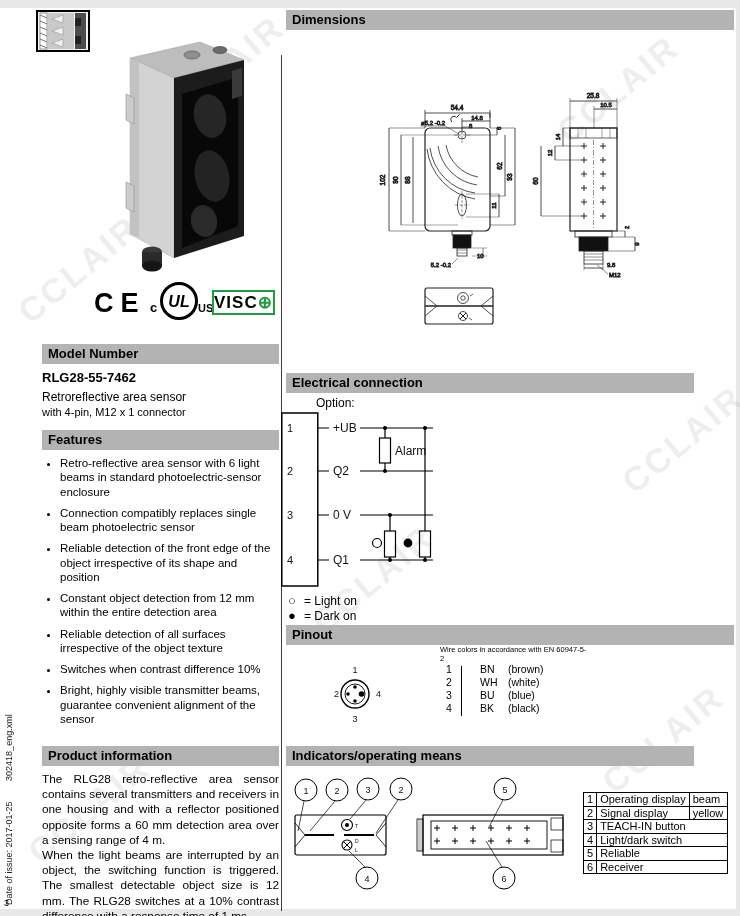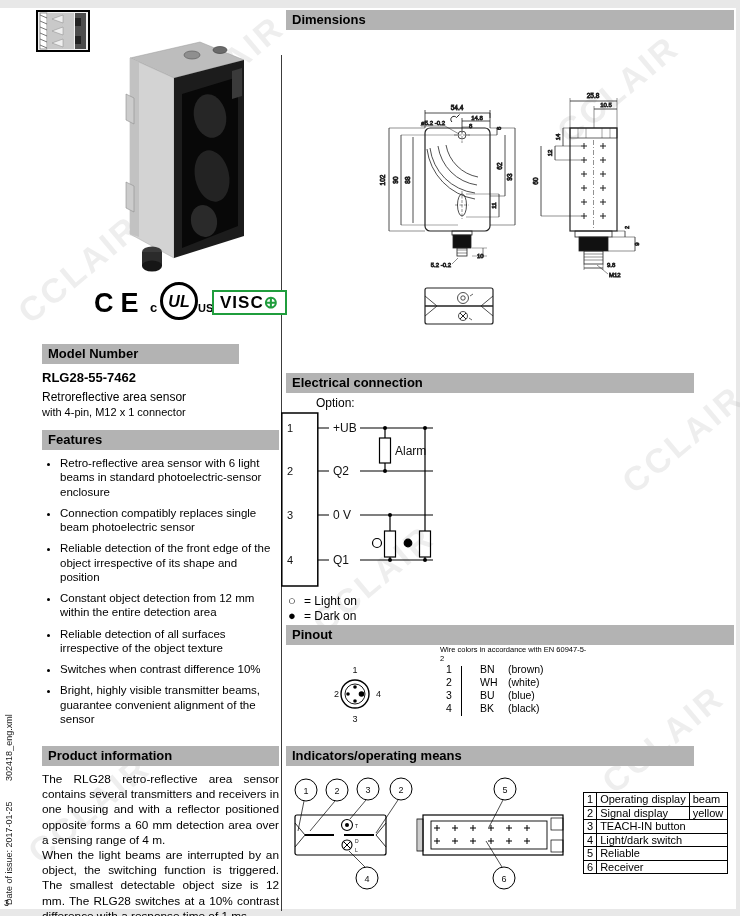--- a/index.html
+++ b/index.html
@@ -24,21 +24,21 @@
   .vert-meta span { margin-right:18px; }
   .pagenum { position:absolute; left:4px; top:898px; font-size:9px; }
   svg text { font-family:"Liberation Sans", sans-serif; fill:#111; }
   .ul-wrap { position:absolute; left:150px; top:282px; width:62px; height:44px; }
   .ul-circle { position:absolute; left:10px; top:0; width:38px; height:38px; border:3px solid #000;
                border-radius:50%; text-align:center; font-weight:bold; font-size:16px; line-height:33px;
                font-style:italic; }
   .ul-c  { position:absolute; left:0px;  top:18px; font-weight:bold; font-size:13px; }
   .ul-us { position:absolute; left:48px; top:20px; font-weight:bold; font-size:11px; }
   .ce { position:absolute; left:94px; top:288px; font-size:27px; font-weight:bold; letter-spacing:7px; }
-  .visco { position:absolute; left:212px; top:290px; border:2px solid #1f9d3c; padding:0 6px;
+  .visco { position:absolute; left:212px; top:290px; border:2px solid #1f9d3c; padding:0 0;
            font-weight:bold; font-size:17px; letter-spacing:1px; background:#fff; }
   .visco .plus { color:#1f9d3c; }
   .legend-line { position:absolute; font-size:12px; }
   .legend-line .sym { display:inline-block; width:16px; font-size:13px; }
   .wt-note { position:absolute; left:440px; top:645px; width:150px; font-size:7.5px; }
   .wt-row { position:absolute; font-size:10.5px; }
   .wt-row .code { position:absolute; left:34px; }
   .wt-row .colr { position:absolute; left:62px; }
   .wt-bar { position:absolute; left:461px; top:666px; width:1px; height:50px; background:#000; }
   .ind-table { position:absolute; left:583px; top:792px; border-collapse:collapse; font-size:11px; }
@@ -107,21 +107,21 @@
   <div class="ce">CE</div>
   <div class="ul-wrap">
     <span class="ul-c">c</span>
     <span class="ul-circle">UL</span>
     <span class="ul-us">US</span>
   </div>
   <div class="visco">
     <span>VISC</span><span class="plus">⊕</span>
   </div>
 
-  <div class="hdr" style="left:42px;top:344px;width:197px;">Model Number</div>
+  <div class="hdr" style="left:42px;top:344px;width:237px;">Model Number</div>
   <div class="txt bold" style="left:42px;top:370px;font-size:13px;">RLG28-55-7462</div>
   <div class="txt" style="left:42px;top:390px;">Retroreflective area sensor</div>
   <div class="txt" style="left:42px;top:406px;font-size:11px;">with 4-pin, M12 x 1 connector</div>
 
   <div class="hdr" style="left:42px;top:430px;width:237px;">Features</div>
   <ul class="features-list">
     <li><span>Retro-reflective area sensor with 6 light beams in standard photoelectric-sensor enclosure</span></li>
     <li><span>Connection compatibly replaces single beam photoelectric sensor</span></li>
     <li><span>Reliable detection of the front edge of the object irrespective of its shape and position</span></li>
     <li><span>Constant object detection from 12 mm within the entire detection area</span></li>

